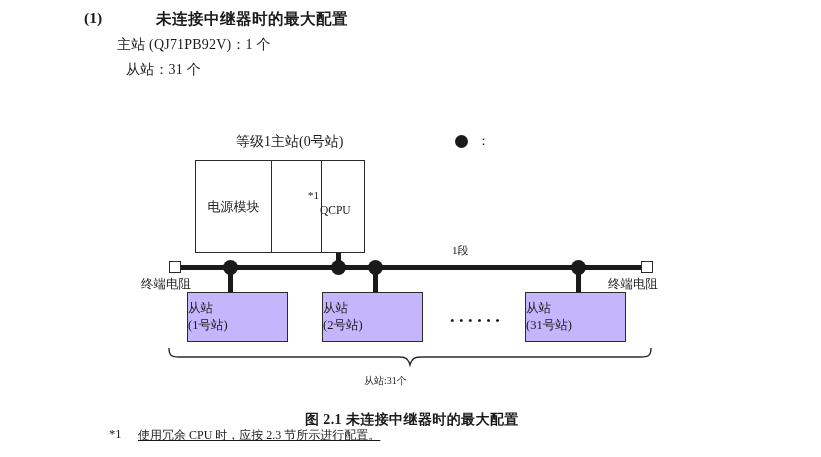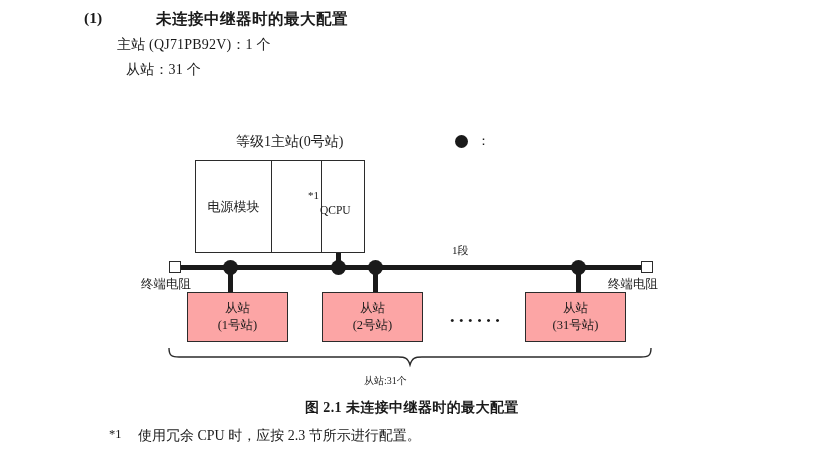--- a/index.html
+++ b/index.html
@@ -143,26 +143,26 @@
   }
   .drop {
     width: 5px;
     background: #1a1a1a;
   }
 
   
   .slave-box {
     box-sizing: border-box;
     border: 1.4px solid #2b2b2b;
-    background: #fca5a5;
+    background: #c4b5fd;
     top: 292px;
     height: 50px;
     display: flex;
     flex-direction: column;
-    align-items: center;
+    align-items: flex-start;
     justify-content: center;
     font-size: 12.5px;
     line-height: 17px;
   }
   #ellipsis {
     left: 450px; top: 313px;
     font-size: 13px;
     letter-spacing: 4.5px;
     color: #1a1a1a;
   }
@@ -170,34 +170,35 @@
   
   #brace { left: 165px; top: 348px; }
   #brace-label {
     left: 364px; top: 374px;
     font-size: 10px;
     white-space: nowrap;
   }
 
   
   #figure-caption {
-    left: 305px; top: 399px;
+    left: 305px; top: 411px;
     font-size: 14px;
     font-weight: bold;
     letter-spacing: 0.4px;
     white-space: nowrap;
   }
   #footnote-mark {
     left: 109px; top: 427px;
     font-size: 12.5px;
   }
   #footnote-text {
     left: 138px; top: 427px;
-    font-size: 14px;
-    white-space: nowrap;
+    font-size: 12px;
+    white-space: nowrap;
+    text-decoration: underline;
   }
 </style>
 </head>
 <body>
 
 <div class="abs" id="heading-number">(1)</div>
 <div class="abs" id="heading-title">未连接中继器时的最大配置</div>
 <div class="abs" id="spec-master">主站 (QJ71PB92V)：1 个</div>
 <div class="abs" id="spec-slave">从站：31 个</div>
 

